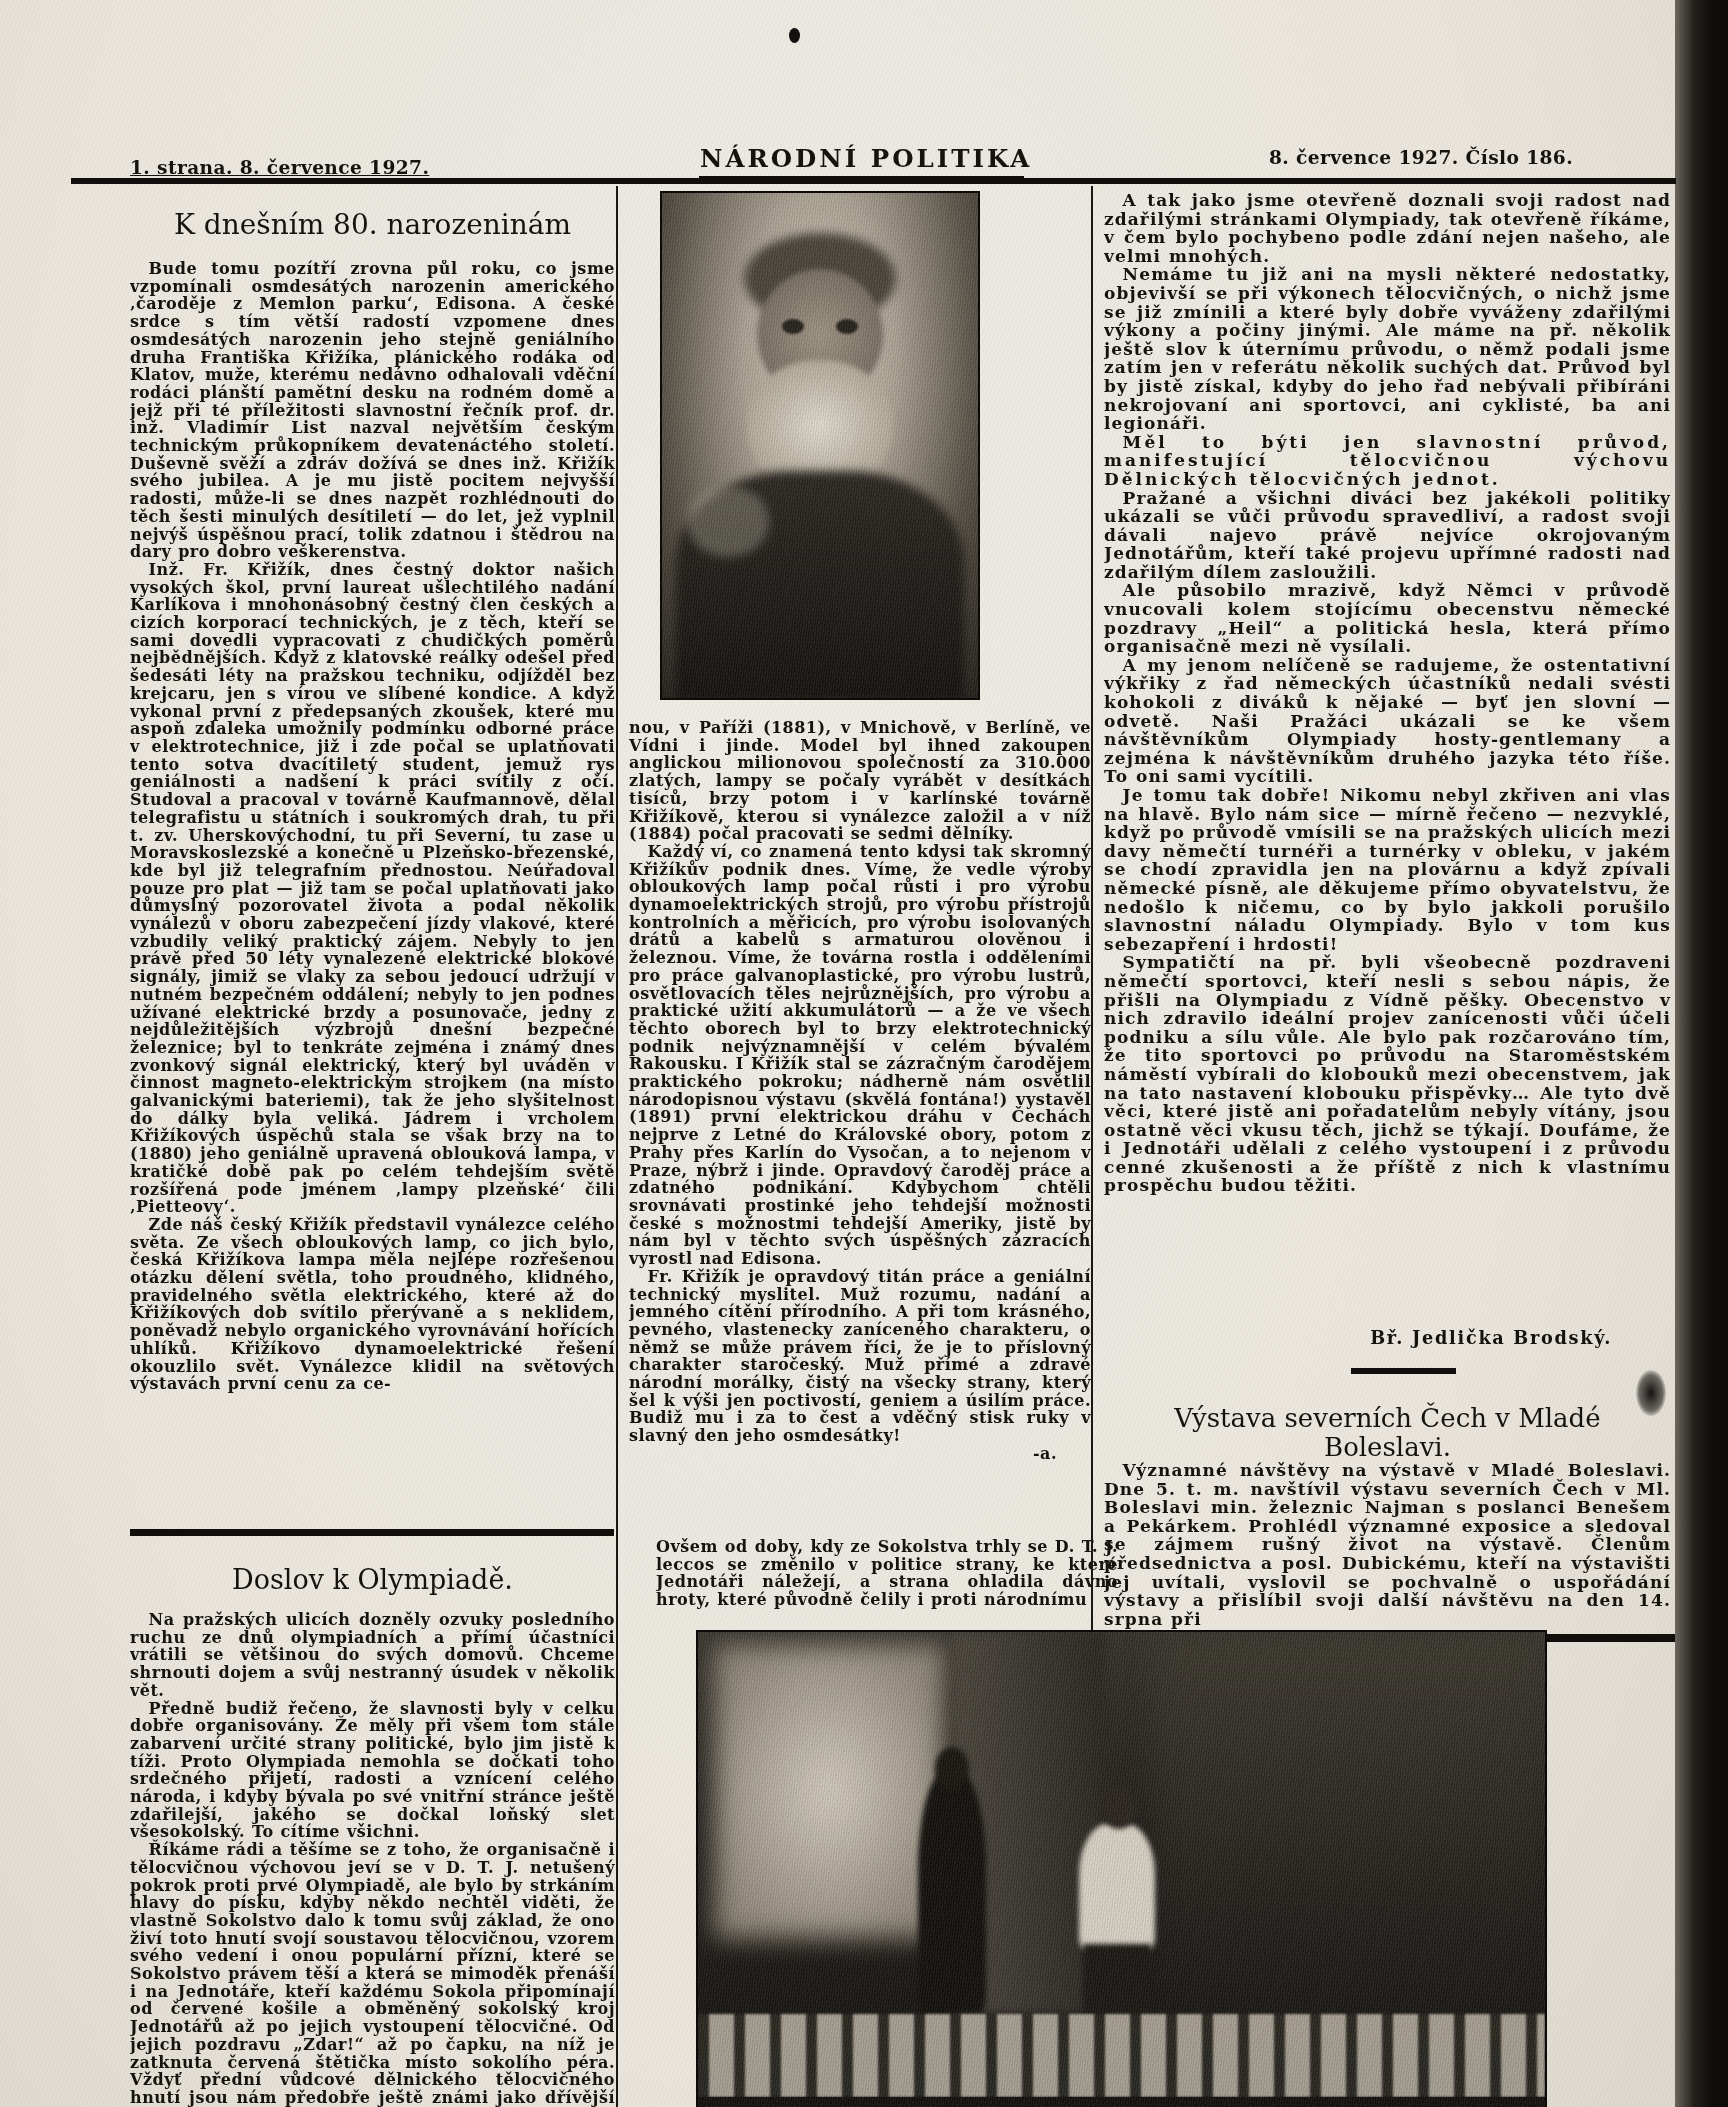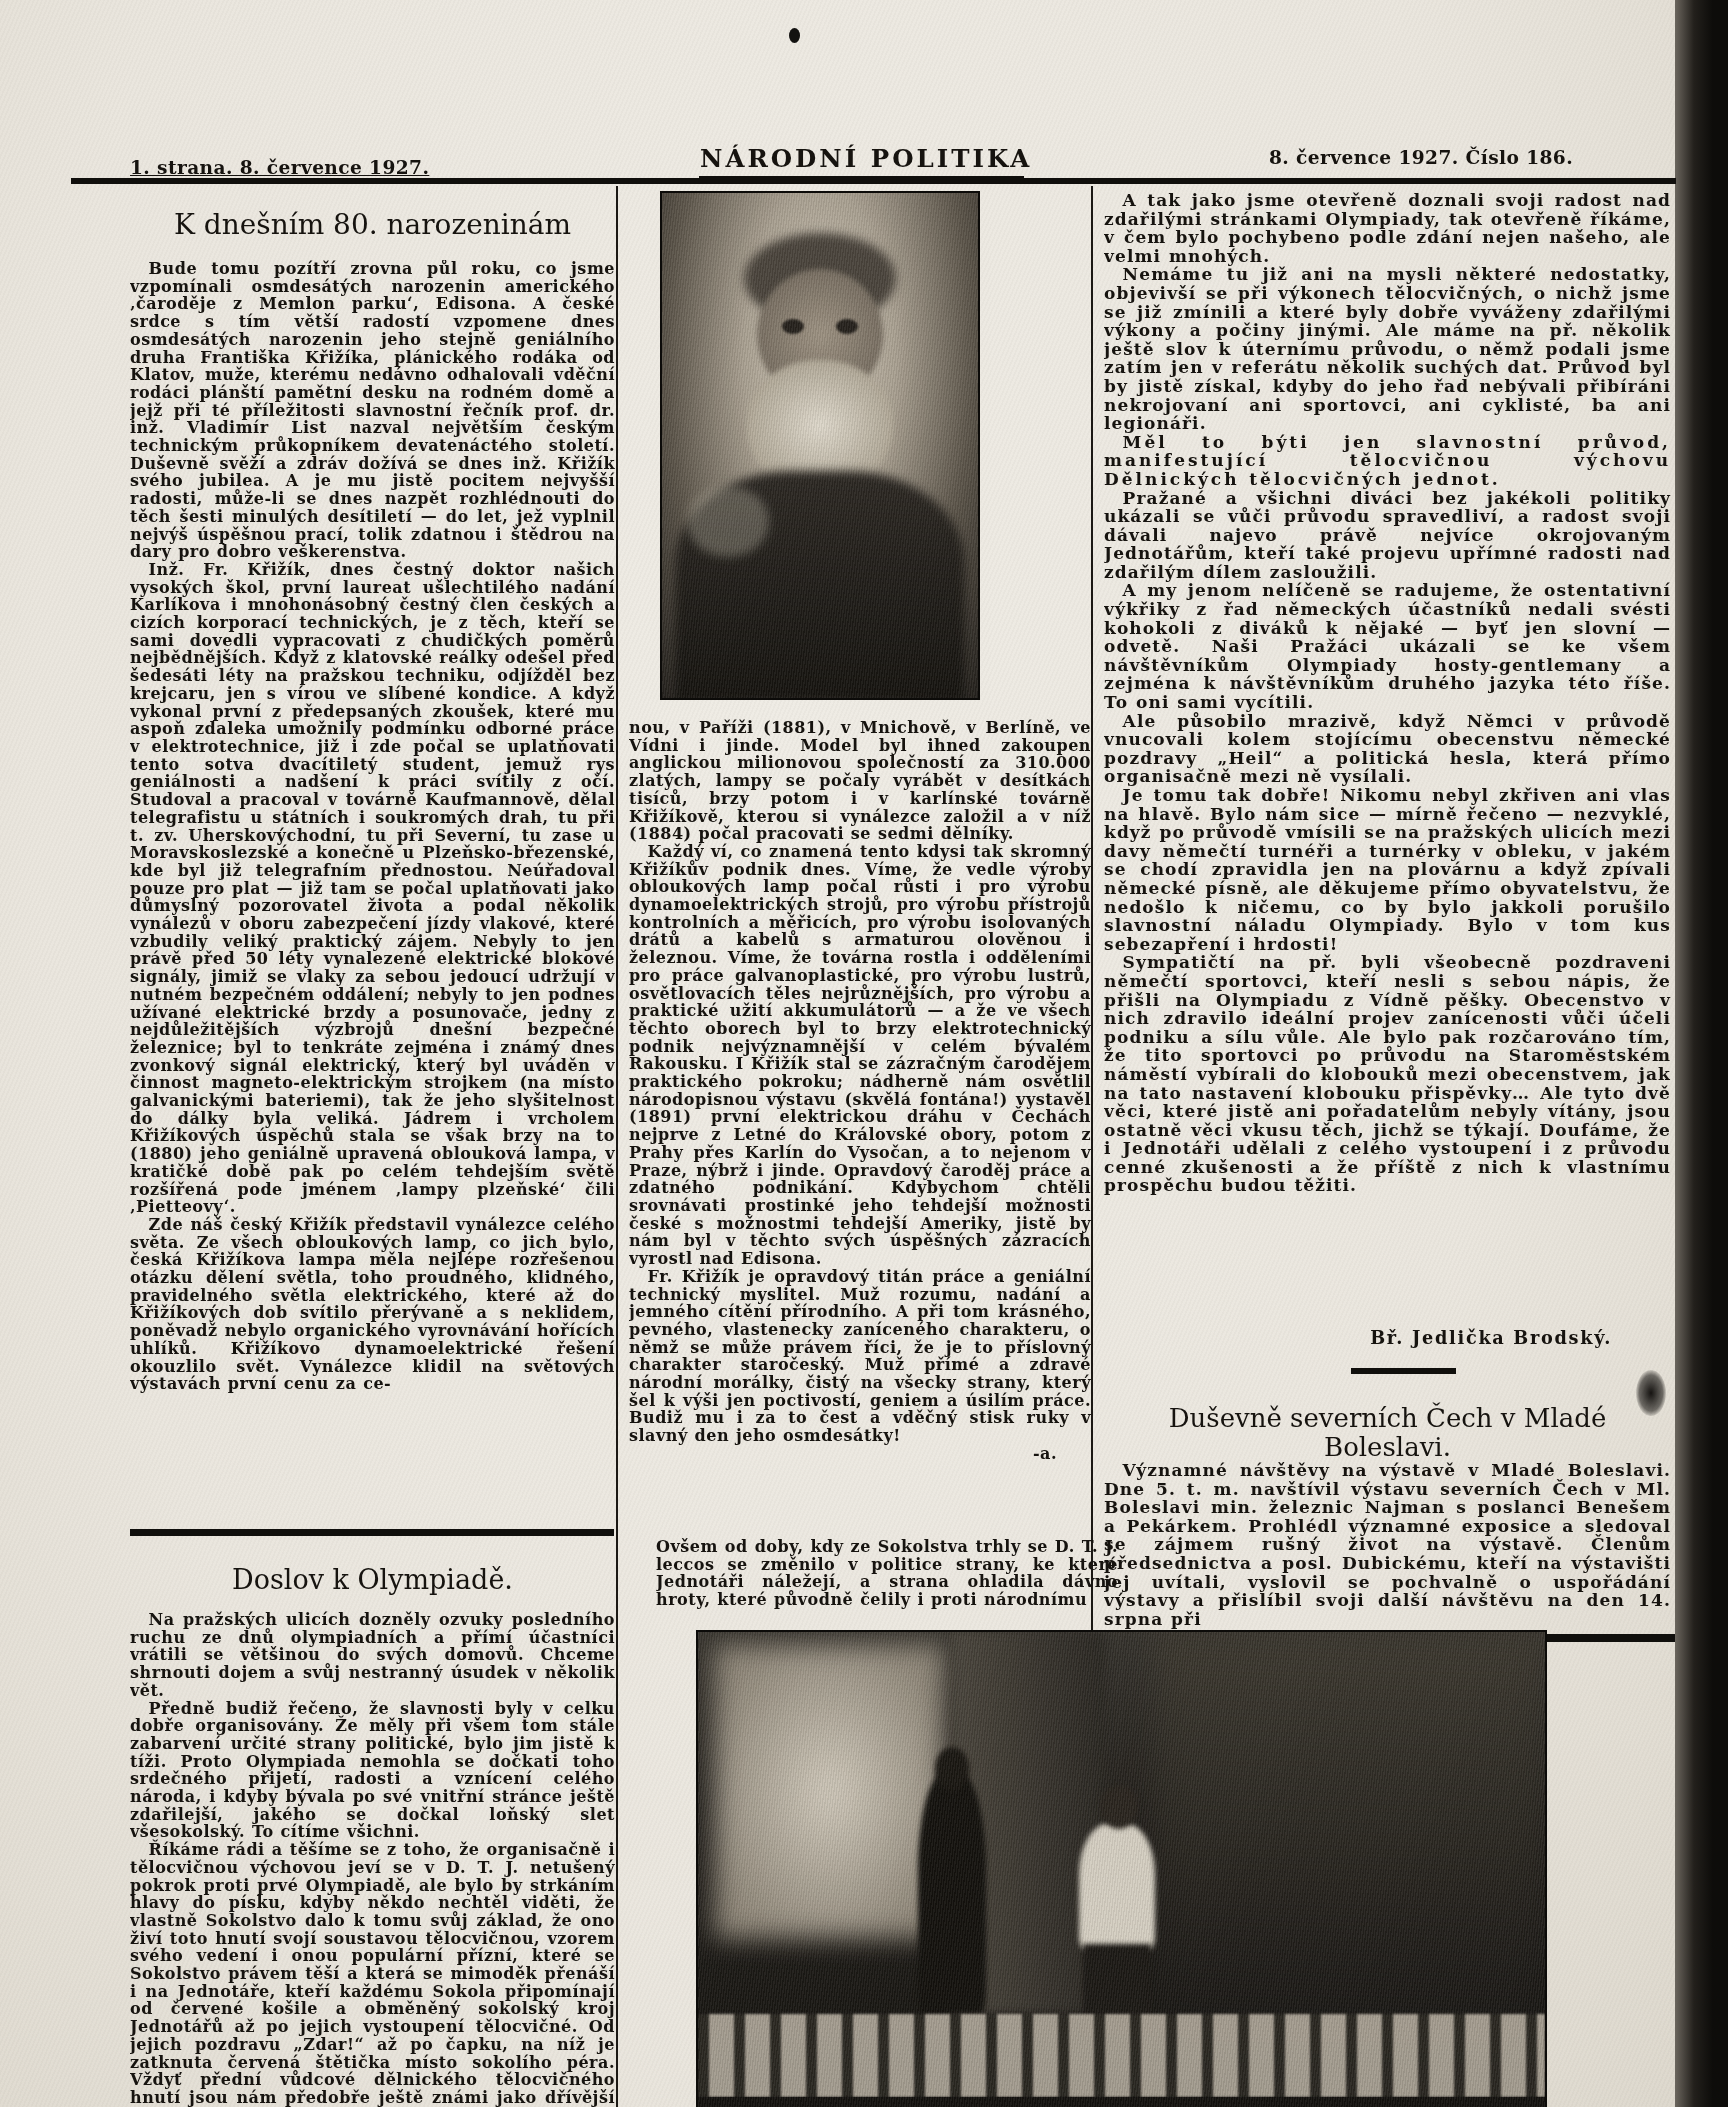--- a/index.html
+++ b/index.html
@@ -78,29 +78,29 @@
     </div>
   <div class="col bt" style="left:656px;top:1538px;width:462px;height:89px;">
       <p class="noindent">Ovšem od doby, kdy ze Sokolstva trhly se D. T. J. leccos se změnilo v politice strany, ke které Jednotáři náležejí, a strana ohladila dávno hroty, které původně čelily i proti národnímu</p>
     </div>
 
   <div class="col btR" style="left:1104px;top:191px;width:567px;height:1132px;">
       <p>A tak jako jsme otevřeně doznali svoji radost nad zdařilými stránkami Olympiady, tak otevřeně říkáme, v čem bylo pochybeno podle zdání nejen našeho, ale velmi mnohých.</p>
       <p>Nemáme tu již ani na mysli některé nedostatky, objevivší se při výkonech tělocvičných, o nichž jsme se již zmínili a které byly dobře vyváženy zdařilými výkony a počiny jinými. Ale máme na př. několik ještě slov k úternímu průvodu, o němž podali jsme zatím jen v referátu několik suchých dat. Průvod byl by jistě získal, kdyby do jeho řad nebývali přibíráni nekrojovaní ani sportovci, ani cyklisté, ba ani legionáři.</p>
       <p class="spaced">Měl to býti jen slavnostní průvod, manifestující tělocvičnou výchovu Dělnických tělocvičných jednot.</p>
       <p>Pražané a všichni diváci bez jakékoli politiky ukázali se vůči průvodu spravedliví, a radost svoji dávali najevo právě nejvíce okrojovaným Jednotářům, kteří také projevu upřímné radosti nad zdařilým dílem zasloužili.</p>
+      <p>Ale působilo mrazivě, když Němci v průvodě vnucovali kolem stojícímu obecenstvu německé pozdravy „Heil“ a politická hesla, která přímo organisačně mezi ně vysílali.</p>
       <p>A my jenom nelíčeně se radujeme, že ostentativní výkřiky z řad německých účastníků nedali svésti kohokoli z diváků k nějaké — byť jen slovní — odvetě. Naši Pražáci ukázali se ke všem návštěvníkům Olympiady hosty-gentlemany a zejména k návštěvníkům druhého jazyka této říše. To oni sami vycítili.</p>
-      <p>Ale působilo mrazivě, když Němci v průvodě vnucovali kolem stojícímu obecenstvu německé pozdravy „Heil“ a politická hesla, která přímo organisačně mezi ně vysílali.</p>
       <p>Je tomu tak dobře! Nikomu nebyl zkřiven ani vlas na hlavě. Bylo nám sice — mírně řečeno — nezvyklé, když po průvodě vmísili se na pražských ulicích mezi davy němečtí turnéři a turnérky v obleku, v jakém se chodí zpravidla jen na plovárnu a když zpívali německé písně, ale děkujeme přímo obyvatelstvu, že nedošlo k ničemu, co by bylo jakkoli porušilo slavnostní náladu Olympiady. Bylo v tom kus sebezapření i hrdosti!</p>
       <p>Sympatičtí na př. byli všeobecně pozdraveni němečtí sportovci, kteří nesli s sebou nápis, že přišli na Olympiadu z Vídně pěšky. Obecenstvo v nich zdravilo ideální projev zanícenosti vůči účeli podniku a sílu vůle. Ale bylo pak rozčarováno tím, že tito sportovci po průvodu na Staroměstském náměstí vybírali do klobouků mezi obecenstvem, jak na tato nastavení klobouku přispěvky… Ale tyto dvě věci, které jistě ani pořadatelům nebyly vítány, jsou ostatně věci vkusu těch, jichž se týkají. Doufáme, že i Jednotáři udělali z celého vystoupení i z průvodu cenné zkušenosti a že příště z nich k vlastnímu prospěchu budou těžiti.</p>
     </div>
   <div class="abs byline" style="left:1104px;top:1327px;width:567px;padding-right:59px;box-sizing:border-box;">Bř. Jedlička Brodský.</div>
   <div class="abs rule" style="left:1351px;top:1368px;width:105px;height:5.9px;"></div>
   <div class="abs headline" style="left:1104px;top:1390px;width:567px;font-size:26px;">
-    <div>Duševně severních Čech v Mladé</div>
+    <div>Výstava severních Čech v Mladé</div>
     <div>Boleslavi.</div>
   </div>
   <div class="col btR" style="left:1104px;top:1461px;width:567px;height:170px;">
       <p>Významné návštěvy na výstavě v Mladé Boleslavi. Dne 5. t. m. navštívil výstavu severních Čech v Ml. Boleslavi min. železnic Najman s poslanci Benešem a Pekárkem. Prohlédl významné exposice a sledoval se zájmem rušný život na výstavě. Členům předsednictva a posl. Dubickému, kteří na výstavišti jej uvítali, vyslovil se pochvalně o uspořádání výstavy a přislíbil svoji další návštěvu na den 14. srpna při</p>
     </div>
   <div class="abs rule" style="left:1102px;top:1634px;width:573px;height:8.4px;"></div>
   <div class="abs smudge" style="left:1636px;top:1370px;width:29.5px;height:46px;"></div>
 
   <div class="abs rule" style="left:130px;top:1529px;width:484px;height:7.2px;"></div>
   <div class="abs headline" style="left:130px;top:1551px;width:485px;font-size:27px;">Doslov k Olympiadě.</div>

